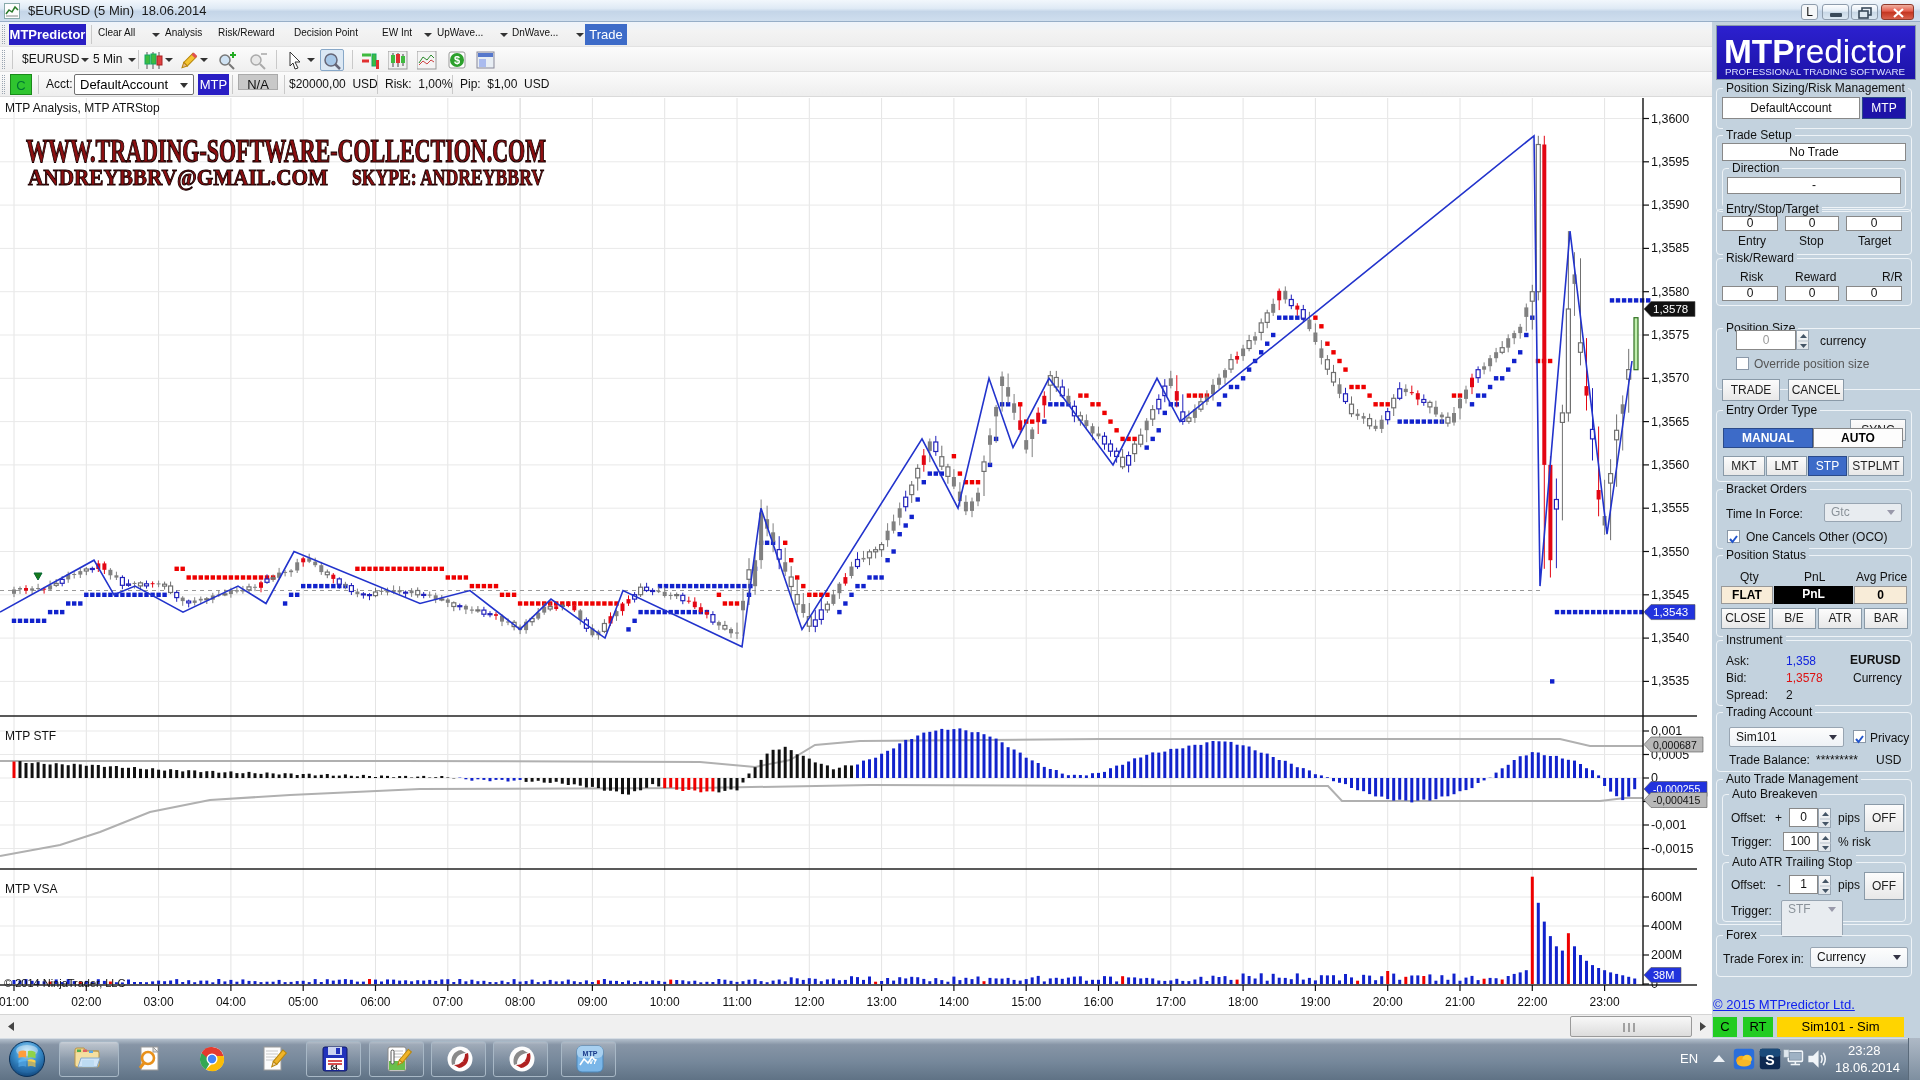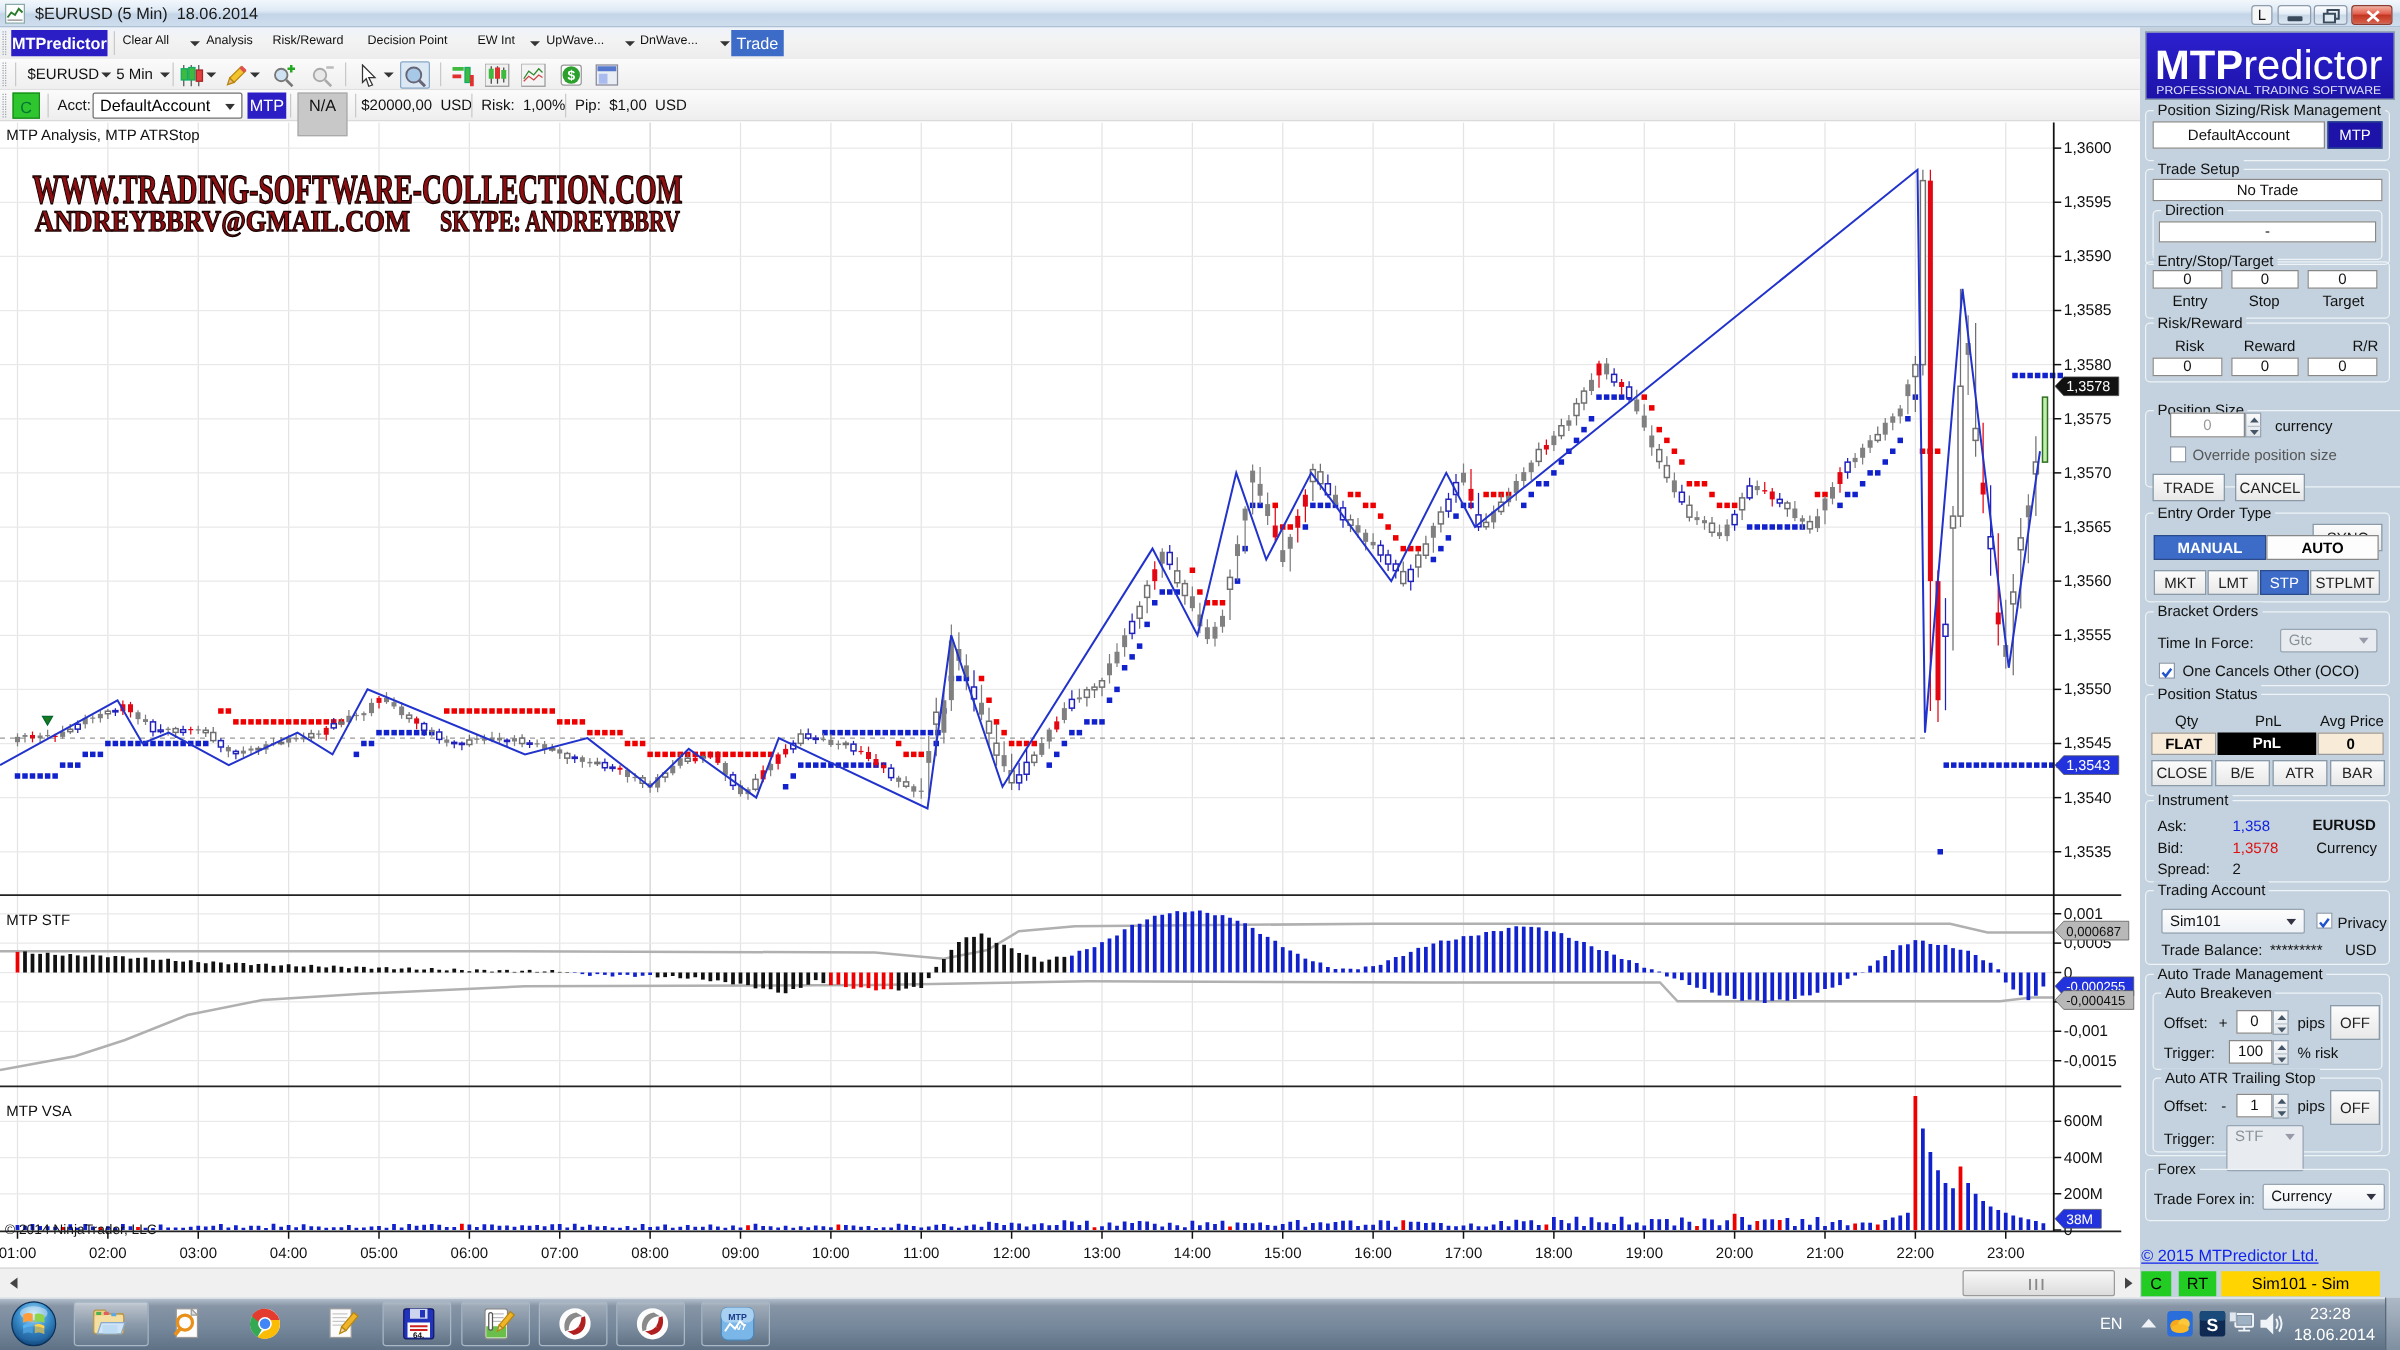--- a/index.html
+++ b/index.html
@@ -25,21 +25,21 @@
 #toolbar{left:0;top:47px;width:1712px;height:25px;background:linear-gradient(#fbfbfb,#efefef);border-bottom:1px solid #e0e0e0;}
 .tsep{top:50px;width:1px;height:19px;background:#c9c9c9;}
 .tlabel{font-size:12px;color:#111;top:52px;}
 
 #acctbar{left:0;top:72px;width:1712px;height:25px;background:linear-gradient(#fbfbfb,#eeeeee);border-bottom:1px solid #dadada;}
 .albl{font-size:12px;color:#111;top:77px;text-align:center;}
 #cbox{left:10px;top:74px;width:22px;height:21px;background:#2fc52f;border:1px solid #1a8a1a;color:#063;
  font-size:13px;text-align:center;line-height:21px;color:#073;}
 #acombo{left:74px;top:74px;width:120px;height:21px;background:#fff;border:1px solid #707070;border-radius:2px;font-size:13px;padding-left:5px;line-height:19px;}
 #mtpbtn2{left:198px;top:74px;width:31px;height:21px;background:#2a1ec4;color:#fff;font-size:13px;text-align:center;line-height:21px;}
-#nabox{left:238px;top:74px;width:40px;height:35px;background:#c8c8c8;border:1px solid #aaa;font-size:13px;text-align:center;line-height:20px;color:#111;}
+#nabox{left:238px;top:74px;width:40px;height:16px;background:#c8c8c8;border:1px solid #aaa;font-size:13px;text-align:center;line-height:20px;color:#111;}
 
 #chart{left:0;top:0;width:1712px;height:1014px;}
 
 #scrollrow{left:0;top:1014px;width:1712px;height:25px;background:#f0f0f0;border-top:1px solid #d5d5d5;}
 #hthumb{left:1570px;top:1016px;width:122px;height:21px;background:linear-gradient(#f8f8f8,#dcdcdc);border:1px solid #9a9a9a;border-radius:2px;}
 
 #sidebar{left:1712px;top:22px;width:208px;height:1016px;background:#c3d2de;}
 #tabstrip{left:1697px;top:98px;width:15px;height:916px;background:#c3d2de;border-left:1px solid #a8bccc;z-index:-1;}
 .tab{left:1699px;width:11px;z-index:-1;background:#cfdce6;border:1px solid #e8f0f6;border-radius:4px;}
 #logo{left:1716px;top:25px;width:200px;height:55px;background:linear-gradient(#2c20cf,#1d13a8);border:1px solid #8899aa;color:#fff;}

